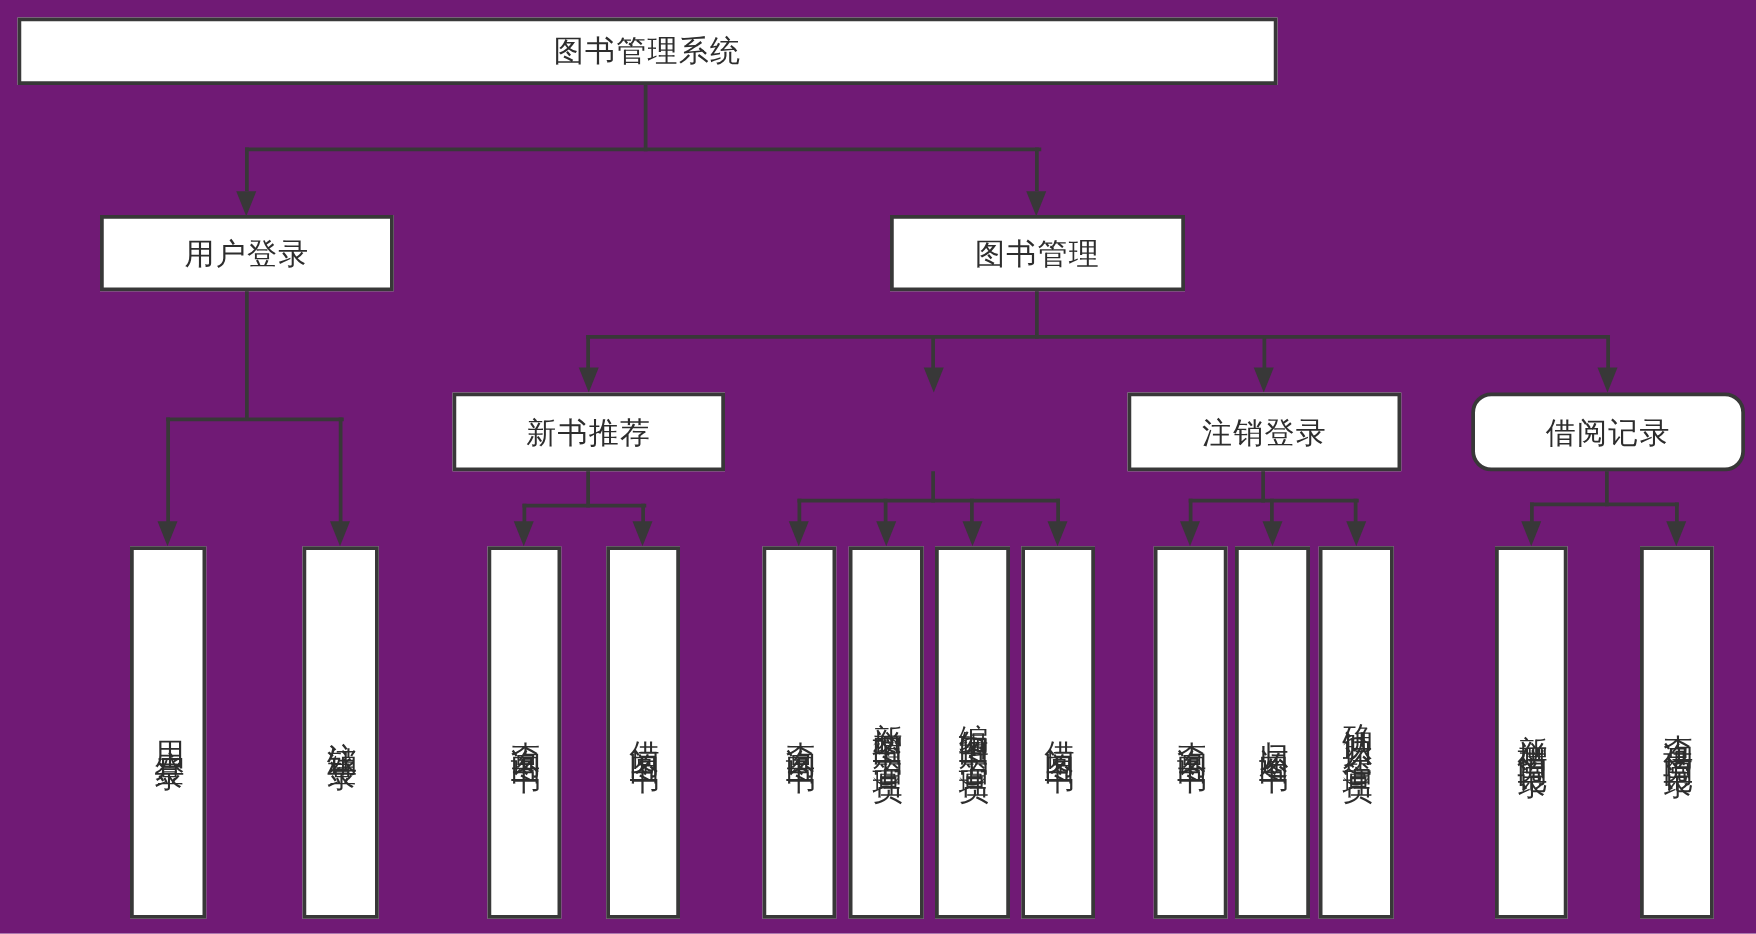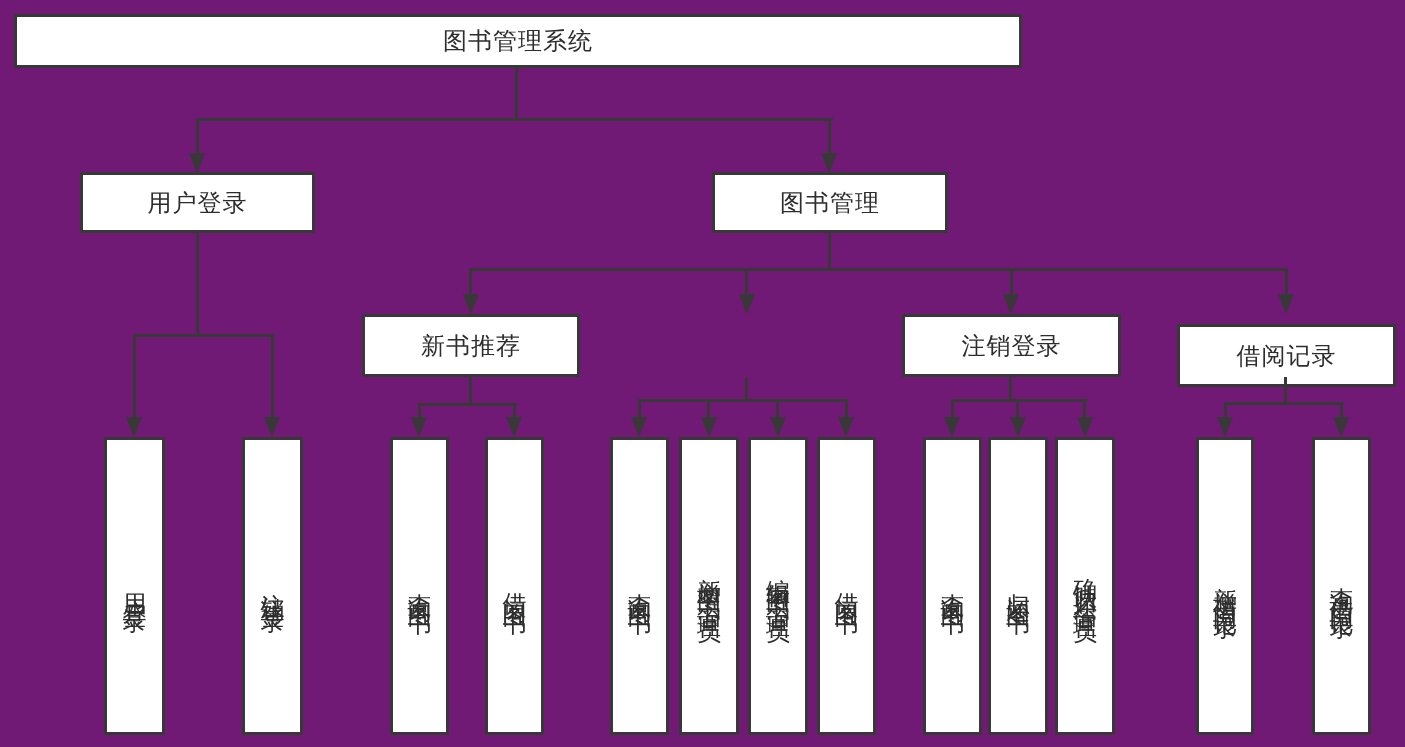--- a/index.html
+++ b/index.html
@@ -76,21 +76,21 @@
   <div class="ar" style="left:1003px; top:294px;"></div>
   <div class="vl" style="left:1285px; top:268px; height:28px;"></div>
   <div class="ar" style="left:1278px; top:294px;"></div>
 
   <div class="node" style="left:362px; top:314px; width:218px; height:63px;">
     <span>新书推荐</span>
   </div>
   <div class="node" style="left:902px; top:314px; width:219px; height:63px;">
     <span>注销登录</span>
   </div>
-  <div class="node" style="left:1177px; top:324px; width:219px; height:63px;">
+  <div class="node" style="left:1177px; top:314px; width:219px; height:63px;border-radius:16px;">
     <span>借阅记录</span>
   </div>
 
   <div class="vl" style="left:469px; top:377px; height:29px;"></div>
   <div class="hl" style="left:418px; top:403px; width:99px;"></div>
   <div class="vl" style="left:418px; top:403px; height:16px;"></div>
   <div class="ar" style="left:411px; top:417px;"></div>
   <div class="vl" style="left:513px; top:403px; height:16px;"></div>
   <div class="ar" style="left:506px; top:417px;"></div>
 

